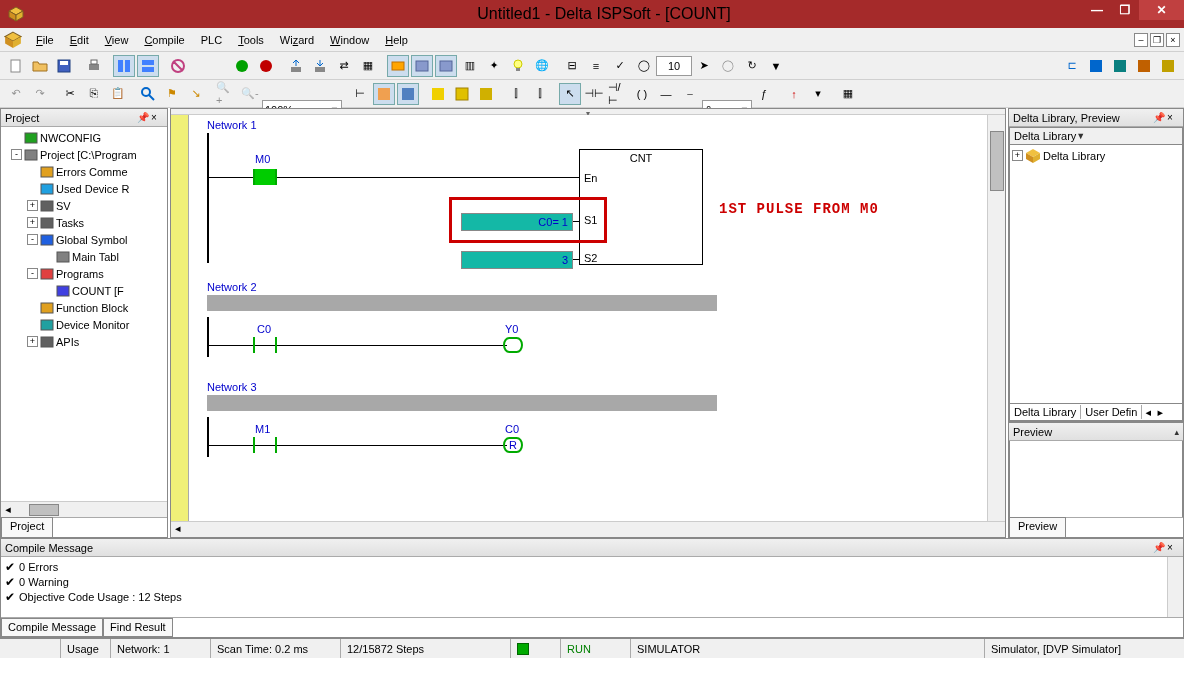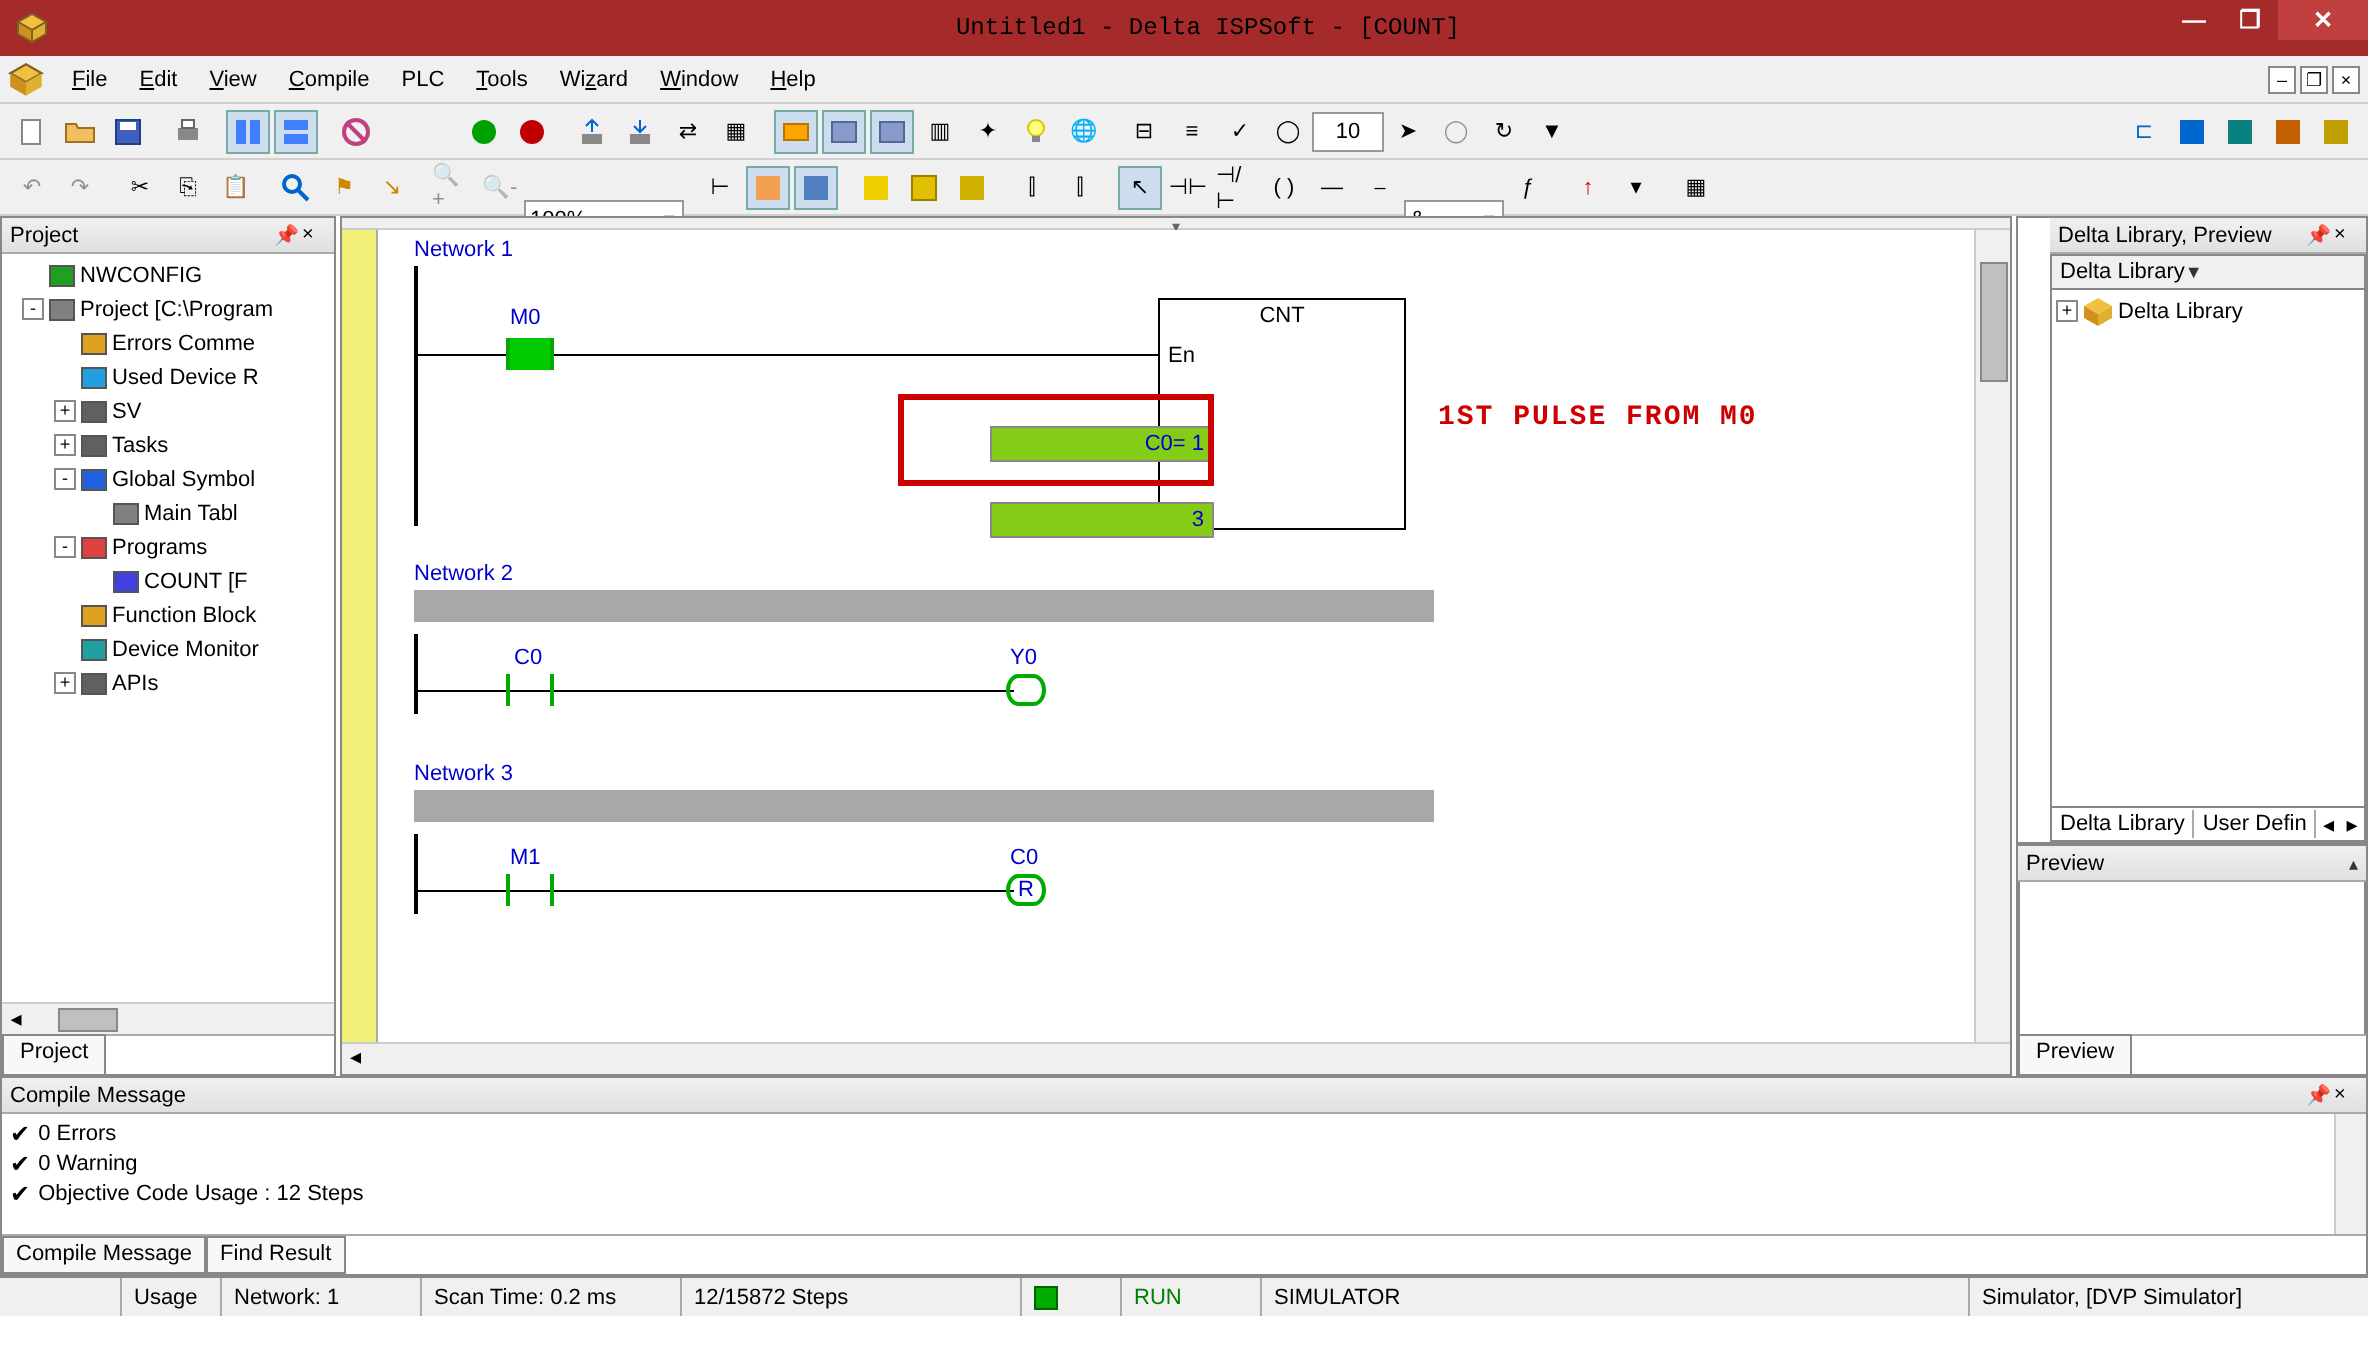--- a/index.html
+++ b/index.html
@@ -1,21 +1,21 @@
 <!DOCTYPE html>
 <html><head>
 <meta charset="utf-8">
 <style>
 * { box-sizing: border-box; margin: 0; padding: 0; font-family: Tahoma, Arial, sans-serif; font-size: 11px; }
 body { width: 1184px; height: 676px; background: #fff; position: relative; overflow: hidden; }
 
 
 .titlebar { height: 28px; background: #a52a2a; display: flex; align-items: center; color: #000; position: relative; }
 .titlebar-icon { width: 16px; height: 16px; margin-left: 8px; }
-.titlebar-title { flex: 1; text-align: center; font-size: 12px; color: #000; font-family: Liberation Mono, monospace; }
+.titlebar-title { flex: 1; text-align: center; font-size: 16px; color: #000; }
 .win-controls { display: flex; position: absolute; right: 0; top: 0; height: 20px; }
 .win-btn { width: 28px; height: 20px; display: flex; align-items: center; justify-content: center; background: #a52a2a; color: #fff; font-weight: bold; font-size: 12px; cursor: default; }
 .win-btn.close { background: #c04040; width: 45px; }
 
 
 .menubar { height: 24px; background: #f0f0f0; display: flex; align-items: center; padding-left: 4px; border-bottom: 1px solid #d0d0d0; position: relative; }
 .menu-icon { width: 18px; height: 18px; margin-right: 6px; }
 .menu-item { padding: 2px 8px; cursor: default; }
 .menu-item u { text-decoration: underline; }
 .mdi-controls { position: absolute; right: 4px; display: flex; gap: 2px; }
@@ -65,28 +65,28 @@
 .rung-small { position: relative; height: 40px; margin-left: 18px; margin-top: 6px; }
 .rail { position: absolute; left: 0; top: 0; width: 2px; height: 100%; background: #000; }
 .wire { position: absolute; height: 1px; background: #000; }
 .contact-label { position: absolute; color: #0000cc; font-size: 11px; }
 .contact { position: absolute; width: 24px; height: 16px; border-left: 2px solid #00aa00; border-right: 2px solid #00aa00; }
 .contact.on { background: #00cc00; }
 .coil { position: absolute; width: 20px; height: 16px; border: 2px solid #00aa00; border-radius: 50% / 80%; display:flex; align-items:center; justify-content:center; color:#0000cc; font-size:10px;}
 .fbox { position: absolute; border: 1px solid #000; background: #fff; }
 .fbox-title { text-align: center; padding: 2px; font-size: 11px; }
 .fbox-port { position: absolute; font-size: 11px; }
-.param-box { position: absolute; border: 1px solid #888; background: #84cc16; height: 18px; display: flex; align-items: center; justify-content: flex-end; padding: 0 4px; font-size: 11px; color: #0000cc; margin-left: 34px; }
+.param-box { position: absolute; border: 1px solid #888; background: #14b8a6; height: 18px; display: flex; align-items: center; justify-content: flex-end; padding: 0 4px; font-size: 11px; color: #0000cc; }
 .red-box { position: absolute; border: 3px solid #cc0000; }
 .annotation { position: absolute; color: #cc0000; font-family: 'Courier New', monospace; font-weight: bold; font-size: 14px; letter-spacing: 1px; }
 .ed-hscroll { height: 16px; background: #f0f0f0; border-top: 1px solid #ccc; }
 
 
 .right-col { width: 176px; display: flex; flex-direction: column; }
-.lib-panel { flex: 1; padding-left: 16px; }
+.lib-panel { flex: 1; }
 .lib-tabhdr { height: 18px; background: #f0f0f0; border: 1px solid #888; display: flex; align-items: center; padding: 0 4px; font-size: 11px; }
 .lib-body { flex: 1; border-left: 1px solid #888; border-right: 1px solid #888; padding: 2px; overflow:hidden; }
 .lib-tabs { height: 18px; display: flex; align-items: center; border: 1px solid #888; font-size: 10px; }
 .lib-tab { padding: 1px 4px; border-right: 1px solid #aaa; white-space: nowrap; }
 .lib-tab.active { background: #fff; }
 .lib-nav { width: 12px; text-align: center; }
 .preview-panel { height: 116px; border:1px solid #888; }
 .preview-body { flex:1; background:#fff; border-left:1px solid #888; border-right:1px solid #888;}
 
 

